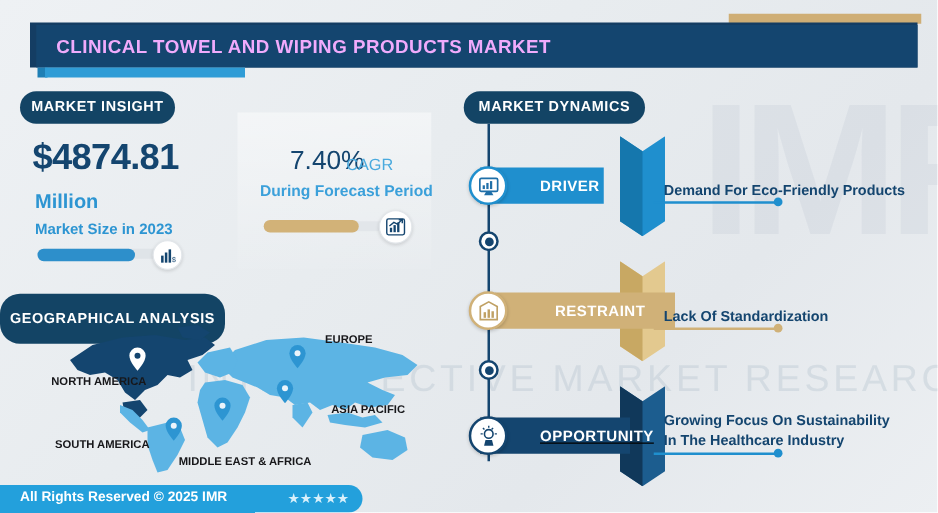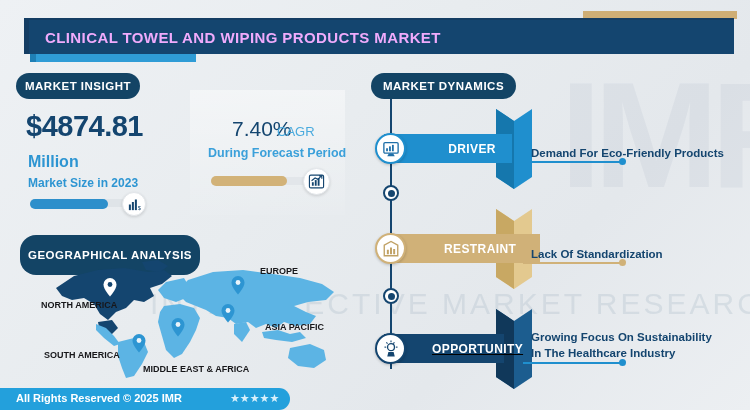--- a/index.html
+++ b/index.html
@@ -84,21 +84,21 @@
     background: #134465;
     color: #fff;
     border-radius: 16px;
     font-size: 11.5px;
     font-weight: 700;
     letter-spacing: 0.5px;
     display: flex; align-items: center; justify-content: center;
     white-space: nowrap;
   }
   #pill-insight { left: 16px; top: 73px; width: 124px; height: 26px; }
-  #pill-geo     { left: 20px; top: 235px; width: 180px; height: 40px; }
+  #pill-geo     { left: 0; top: 235px; width: 180px; height: 40px; }
   #pill-dyn     { left: 371px; top: 73px; width: 145px; height: 26px; }
 
   
   .big-value {
     position: absolute; left: 26px; top: 110px;
     font-size: 29px; font-weight: 700; color: #14456f;
     letter-spacing: -0.5px;
     text-align: center;
   }
   .million {
@@ -204,21 +204,21 @@
   #dot2 { left: 383px; top: 288px; }
 
   .dyn-bar {
     position: absolute; height: 29px;
     display: flex; align-items: center;
   }
   .dyn-bar .lbl {
     color: #ffffff; font-size: 12px; font-weight: 700;
     letter-spacing: 0.4px; padding-left: 48px; white-space: nowrap;
   }
-  #bar-driver      { left: 384px; top: 134px; width: 128px; background: #1f8fce; justify-content: center; }
+  #bar-driver      { left: 384px; top: 134px; width: 99px; background: #1f8fce; }
   #bar-restraint   { left: 396px; top: 234px; width: 144px; background: #d0b178; }
   #bar-opportunity { left: 384px; top: 334px; width: 120px; background: #14456f; text-decoration: underline; }
 
   .dyn-icon {
     position: absolute; width: 31px; height: 31px;
     border-radius: 50%; background: #fff;
     display: flex; align-items: center; justify-content: center;
     box-shadow: 0 1px 3px rgba(0,0,0,0.2);
   }
   #ic-driver      { left: 375px; top: 133px; border: 2px solid #1f8fce; }

